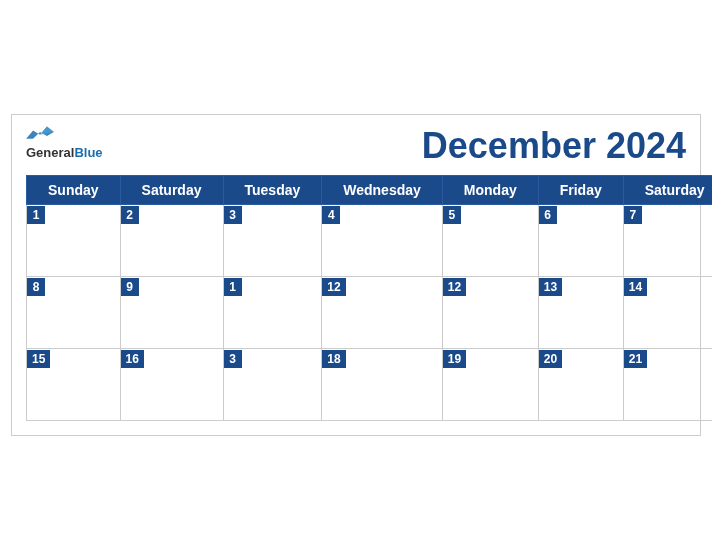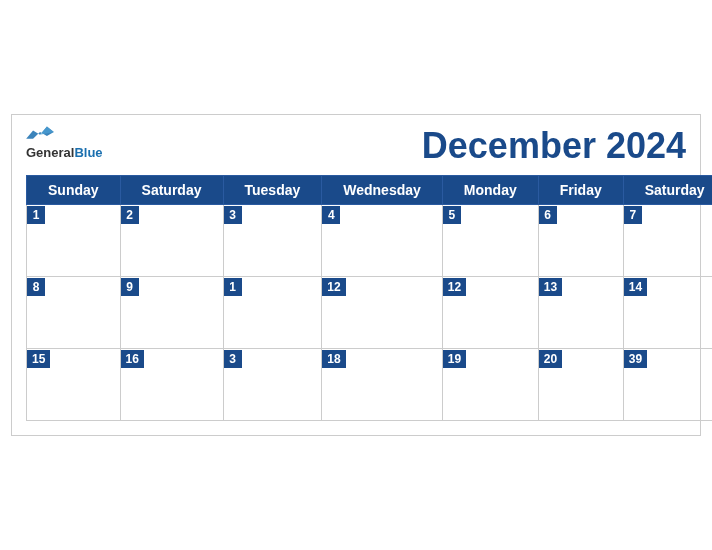--- a/index.html
+++ b/index.html
@@ -132,17 +132,17 @@
           <td><span class="day-number">13</span></td>
           <td><span class="day-number">14</span></td>
         </tr>
         <tr>
           <td><span class="day-number">15</span></td>
           <td><span class="day-number">16</span></td>
           <td><span class="day-number">3</span></td>
           <td><span class="day-number">18</span></td>
           <td><span class="day-number">19</span></td>
           <td><span class="day-number">20</span></td>
-          <td><span class="day-number">39</span></td>
+          <td><span class="day-number">21</span></td>
         </tr>
       </tbody>
   </table>
 </div>
 
 </body></html>

